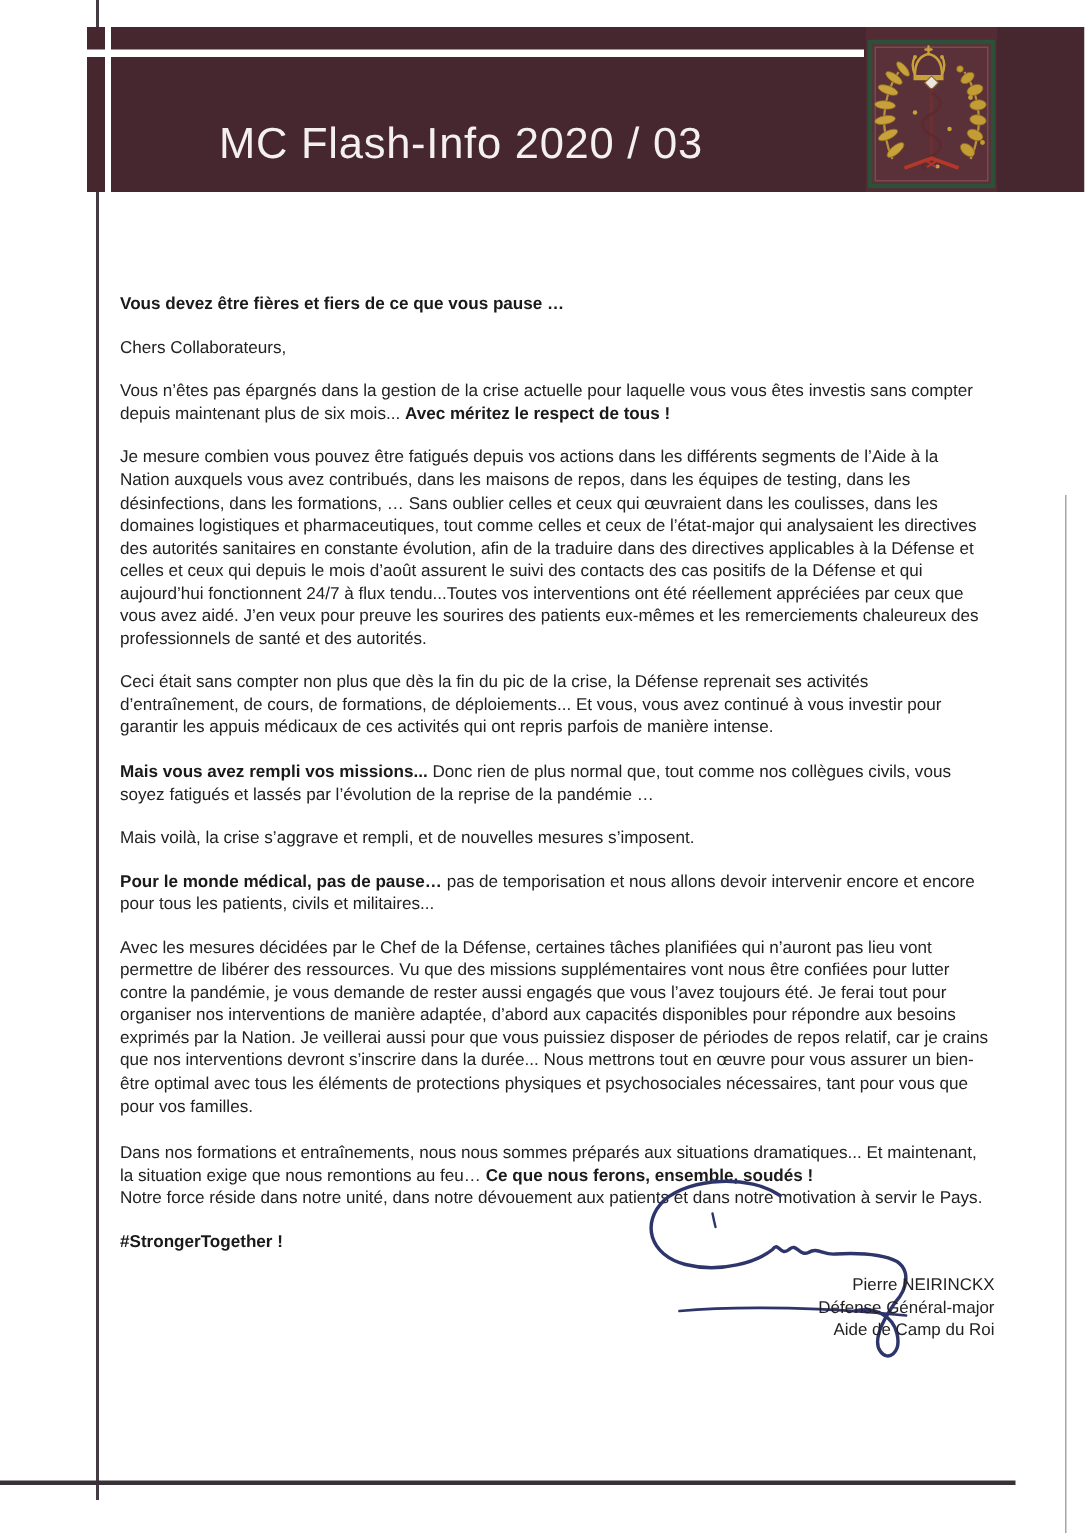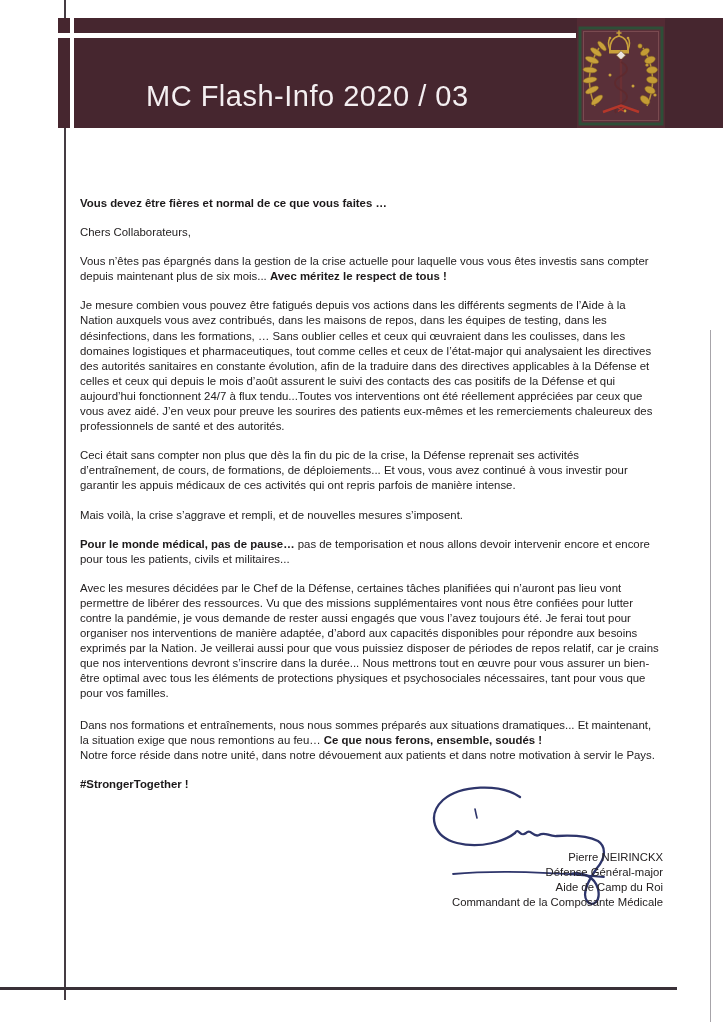--- a/index.html
+++ b/index.html
@@ -111,41 +111,41 @@
     </g>
 
     <g stroke="#b5372a" fill="none">
       <path d="M26 94 L44 87.5 L62 94" stroke-width="2.4"></path>
       <path d="M41 89.5 l6 4 M47 89.5 l-6 4" stroke-width="1.4"></path>
     </g>
   </svg>
 
 
   <div class="letter">
-    <p><b>Vous devez être fières et normal de ce que vous faites …</b></p>
+    <p><b>Vous devez être fières et fiers de ce que vous pause …</b></p>
     <p>Chers Collaborateurs,</p>
     <p><span>Vous n’êtes pas épargnés dans la gestion de la crise actuelle pour laquelle vous vous êtes investis sans compter depuis maintenant plus de six mois... </span><b>Avec méritez le respect de tous !</b></p>
     <p>Je mesure combien vous pouvez être fatigués depuis vos actions dans les différents segments de l’Aide à la Nation auxquels vous avez contribués, dans les maisons de repos, dans les équipes de testing, dans les désinfections, dans les formations, … Sans oublier celles et ceux qui œuvraient dans les coulisses, dans les domaines logistiques et pharmaceutiques, tout comme celles et ceux de l’état-major qui analysaient les directives des autorités sanitaires en constante évolution, afin de la traduire dans des directives applicables à la Défense et celles et ceux qui depuis le mois d’août assurent le suivi des contacts des cas positifs de la Défense et qui aujourd’hui fonctionnent 24/7 à flux tendu...Toutes vos interventions ont été réellement appréciées  par ceux que vous avez aidé. J’en veux pour preuve les sourires des patients eux-mêmes et les remerciements chaleureux des professionnels de santé et des autorités.</p>
     <p>Ceci était sans compter non plus que dès la fin du pic de la crise, la Défense reprenait ses activités d’entraînement, de cours, de formations, de déploiements... Et vous, vous avez continué à vous investir pour garantir les appuis médicaux de ces activités qui ont repris parfois de manière intense.</p>
+    <p><b>Mais vous avez rempli vos missions...</b><span> Donc rien de plus normal que, tout comme nos collègues civils, vous soyez fatigués et lassés par l’évolution de la reprise de la pandémie …</span></p>
     <p>Mais voilà, la crise s’aggrave et rempli, et de nouvelles mesures s’imposent.</p>
     <p><b>Pour le monde médical, pas de pause…</b><span> pas de temporisation et nous allons devoir intervenir encore et encore pour tous les patients, civils et militaires...</span></p>
     <p>Avec les mesures décidées par le Chef de la Défense, certaines tâches planifiées qui n’auront pas lieu vont permettre de libérer des ressources. Vu que des missions supplémentaires vont nous être confiées pour lutter contre la pandémie, je vous demande de rester aussi engagés que vous l’avez toujours été. Je ferai tout pour organiser nos interventions de manière adaptée, d’abord aux capacités disponibles pour répondre aux besoins exprimés par la Nation. Je veillerai aussi pour que vous puissiez disposer de périodes de repos relatif, car je crains que nos interventions devront s’inscrire dans la durée... Nous mettrons tout en œuvre pour vous assurer un bien-être optimal avec tous les éléments de protections physiques et psychosociales nécessaires, tant pour vous que pour vos familles.</p>
     <p class="tight"><span>Dans nos formations et entraînements, nous nous sommes préparés aux situations dramatiques... Et maintenant, la situation exige que nous remontions au feu… </span><b>Ce que nous ferons, ensemble, soudés !</b></p>
     <p>Notre force réside dans notre unité, dans notre dévouement aux patients et dans notre motivation à servir le Pays.</p>
     <p><b>#StrongerTogether !</b></p>
   </div>
 
   <svg class="sig-ink" viewBox="0 0 260 145">
     <g stroke="#2e356b" fill="none" stroke-linecap="round" stroke-linejoin="round">
       <path stroke-width="2.3" d="M115 22 C95 8 55 10 38 25 C22 40 28 62 52 68 C76 74 100 66 110 58 C114 52 115 63 121 58 C126 53 128 63 134 60 C140 56 144 62 152 61 C170 60 185 62 193 66 C202 72 200 84 192 93 C185 103 176 118 182 126 C187 133 196 127 193 114 C190 102 178 96 165 99"></path>
       <path stroke-width="1.8" d="M48 99 C90 95 150 97 199 102"></path>
       <path stroke-width="1.6" d="M70 34 q1 5 2 9"></path>
     </g>
   </svg>
 
   <div class="sig-block">
     <div>Pierre NEIRINCKX</div>
     <div>Défense Général-major</div>
     <div>Aide de Camp du Roi</div>
-    <div>Commandant de la Composante Médicale</div>
   </div>
 
 </div>
 
 </body></html>

